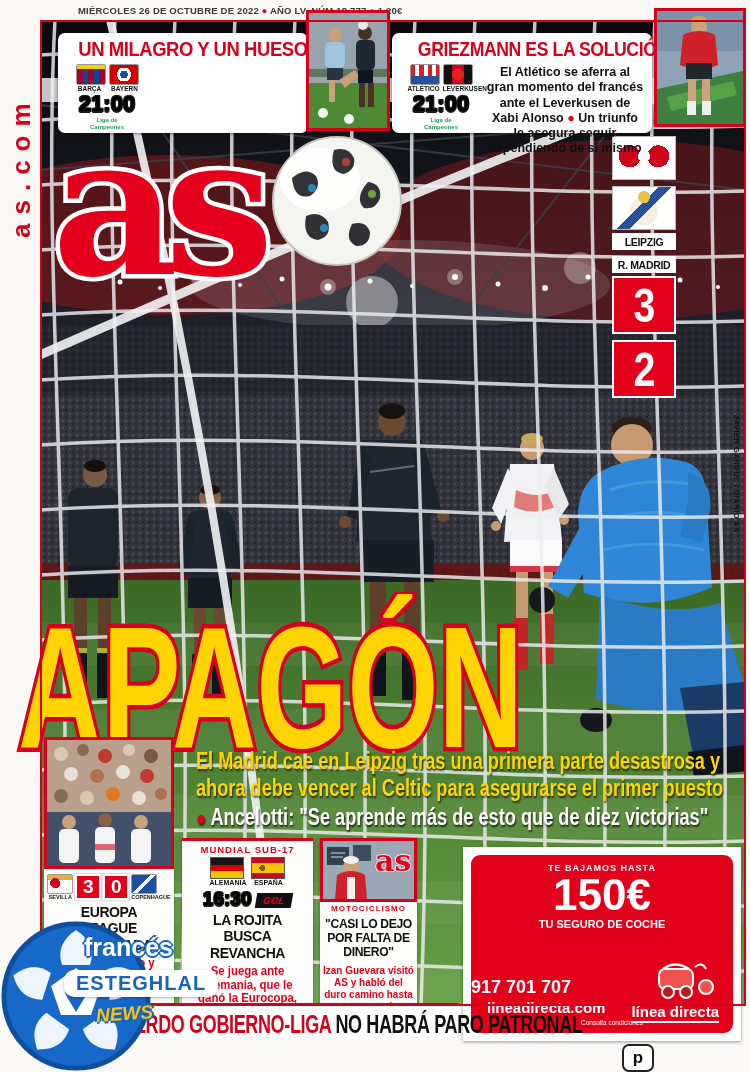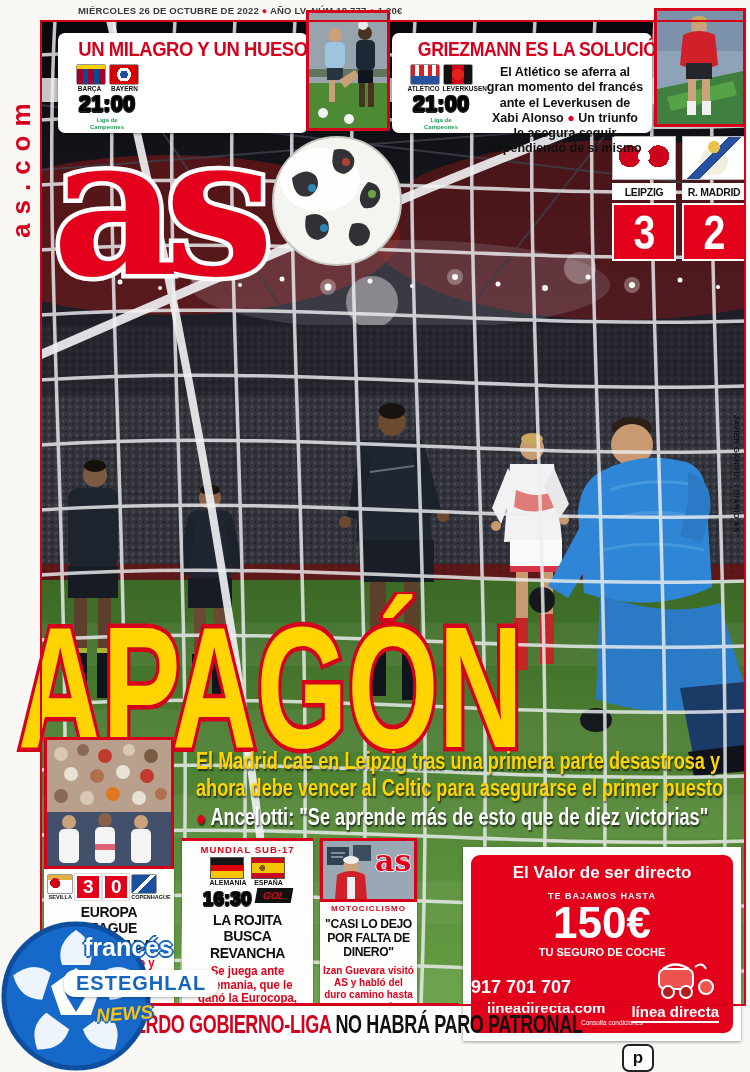--- a/index.html
+++ b/index.html
@@ -31,21 +31,21 @@
   .badge-bayern{background:radial-gradient(circle at 50% 50%,#1e4f9c 0 4px,#fff 4px 7px,#d50000 7px);}
   .badge-atm{background:linear-gradient(180deg,transparent 0 60%,#27519e 60%),linear-gradient(90deg,#d62027 0 15%,#fff 15% 30%,#d62027 30% 45%,#fff 45% 60%,#d62027 60% 75%,#fff 75% 90%,#d62027 90%);}
   .badge-lev{background:radial-gradient(circle at 50% 50%,#e32219 0 6px,transparent 6px),linear-gradient(90deg,#111 0 30%,#d0021b 30% 70%,#111 70%);}
   .badge-sev{background:radial-gradient(circle at 30% 45%,#d0021b 0 5px,transparent 5px),linear-gradient(180deg,#e0b040 0 30%,#fff 30%);}
   .badge-cop{background:linear-gradient(135deg,#1b4fa0 45%,#fff 45% 55%,#1b4fa0 55%);}
   .flag{width:34px;height:22px;border:1px solid #555;box-sizing:border-box;}
   .flag-de{background:linear-gradient(180deg,#161616 0 34%,#d00 34% 67%,#f5c400 67%);}
   .flag-es{background:radial-gradient(circle at 32% 50%,#7a5a18 0 3px,transparent 3px),linear-gradient(180deg,#c60b1e 0 27%,#f5c400 27% 73%,#c60b1e 73%);}
   
   .sb{position:absolute;left:612px;top:136px;width:134px;z-index:10;}
-  .sb-row{display:flex;gap:6px;}
+  .sb-row{display:flex;gap:6px;flex-direction:column;}
   .sb-badge{width:64px;height:44px;background:#fff;border:1px solid #bbb;box-sizing:border-box;}
   .b-leipzig{background:radial-gradient(circle at 50% 46%,#fff 0 6px,transparent 6px),radial-gradient(circle at 27% 46%,#d0021b 0 11px,transparent 11px),radial-gradient(circle at 73% 46%,#d0021b 0 11px,transparent 11px),#fff;}
   .b-rm{background:radial-gradient(circle at 50% 24%,#e8c24a 0 6px,transparent 6px),linear-gradient(135deg,transparent 44%,#27519e 44% 56%,transparent 56%),radial-gradient(circle at 50% 58%,#f3efdf 0 14px,transparent 14px),#fff;}
   .sb-lbl{width:64px;height:17px;background:#fff;font-size:10.5px;font-weight:800;display:flex;align-items:center;justify-content:center;letter-spacing:-.3px;}
   .sb-num{width:64px;height:58px;background:#e3001b;border:2px solid #fff;box-sizing:border-box;color:#fff;font-size:48px;font-weight:800;display:flex;align-items:center;justify-content:center;}
   .sb-num span{transform:scaleX(.82);}
   
   .subhead{position:absolute;left:196px;top:748px;width:700px;transform:scaleX(.79);transform-origin:left top;
            font-size:23px;font-weight:800;color:#ffd400;line-height:1.18;text-shadow:1px 2px 2px rgba(0,0,0,.65);z-index:9;}
   .quoteline{position:absolute;left:196px;top:804px;width:700px;transform:scaleX(.79);transform-origin:left top;
@@ -55,21 +55,21 @@
   
   .wbox{position:absolute;background:#fdfdfb;box-shadow:0 1px 2px rgba(0,0,0,.4);box-sizing:border-box;z-index:12;}
   .photo-box{position:absolute;border:3px solid #d6001c;box-sizing:border-box;z-index:12;overflow:hidden;background:#888;}
   .box-headline{font-weight:800;font-size:15.5px;line-height:1.05;text-align:center;color:#0f0f0f;transform:scaleX(.9);transform-origin:center top;letter-spacing:-.4px;margin-top:4px;}
   .box-body{color:#e3001b;font-weight:bold;font-size:12px;line-height:1.15;text-align:center;transform:scaleX(.95);transform-origin:center top;margin-top:4px;}
   .box-label{color:#e3001b;font-weight:800;font-size:9.5px;text-align:center;letter-spacing:1px;}
   .mini-score{display:flex;justify-content:center;align-items:flex-start;gap:2px;}
   .mini-num{width:26px;height:26px;background:#e3001b;border:2px solid #fff;box-sizing:border-box;color:#fff;font-weight:800;font-size:19px;display:flex;align-items:center;justify-content:center;box-shadow:0 0 0 1px #ddd;}
   .mini-badge{width:26px;height:20px;border:1px solid #999;box-sizing:border-box;border-radius:2px;}
   .mini-lbl{font-size:5.5px;font-weight:800;text-align:center;}
-  .row-center{display:flex;justify-content:center;align-items:flex-start;gap:5px;margin-top:2px;}
+  .row-center{display:flex;justify-content:center;align-items:flex-end;gap:5px;margin-top:2px;}
   .t-small{font-size:19px;}
   .gol{background:#111;color:#e3001b;font-weight:800;font-style:italic;font-size:10px;padding:2px 7px;transform:skewX(-10deg);}
   
   .ad-outer{position:absolute;left:463px;top:847px;width:278px;height:194px;background:#fff;box-shadow:0 1px 3px rgba(0,0,0,.4);z-index:12;}
   .ad{position:absolute;left:8px;top:8px;right:8px;bottom:8px;background:#e3001b;border-radius:9px;color:#fff;text-align:center;}
   .ad-title{font-size:17px;font-weight:800;margin-top:8px;}
   .ad-sub{font-size:14px;margin-top:1px;}
   .ad-offer-lbl{font-size:9px;font-weight:800;letter-spacing:1px;margin-top:8px;}
   .ad-offer{font-size:44px;font-weight:800;line-height:1;}
   .ad-offer-sub{font-size:11px;font-weight:800;margin-top:1px;}
@@ -492,21 +492,20 @@
         <rect x="24" y="36" width="8" height="22" fill="#f0f0f0"></rect>
       </svg>
     </div>
     <div class="box-label" style="font-size:8px;margin-top:2px;text-align:center;">MOTOCICLISMO</div>
     <div class="box-headline" style="font-size:13.5px;">"CASI LO DEJO POR FALTA DE DINERO"</div>
     <div class="box-body" style="font-size:10.5px;">Izan Guevara visitó AS y habló del duro camino hasta ser campeón</div>
   </div>
 
   <div class="ad-outer">
     <div class="ad">
-      <div class="ad-title">El Valor de ser directo</div>
       <div class="ad-offer-lbl">TE BAJAMOS HASTA</div>
       <div class="ad-offer">150€</div>
       <div class="ad-offer-sub">TU SEGURO DE COCHE</div>
       <div class="ad-phone">917 701 707</div>
       <div class="ad-web">lineadirecta.com</div>
       <div class="ad-fine">Consulta condiciones</div>
       <svg class="ad-icon" width="64" height="42" viewBox="0 0 64 42">
         <rect x="6" y="10" width="34" height="20" rx="6" fill="#ef5350" stroke="#fff" stroke-width="2"></rect>
         <path d="M10,10 q12,-9 26,0" stroke="#fff" stroke-width="2.5" fill="none"></path>
         <circle cx="15" cy="33" r="6" fill="#b71c1c" stroke="#fff" stroke-width="2"></circle>

